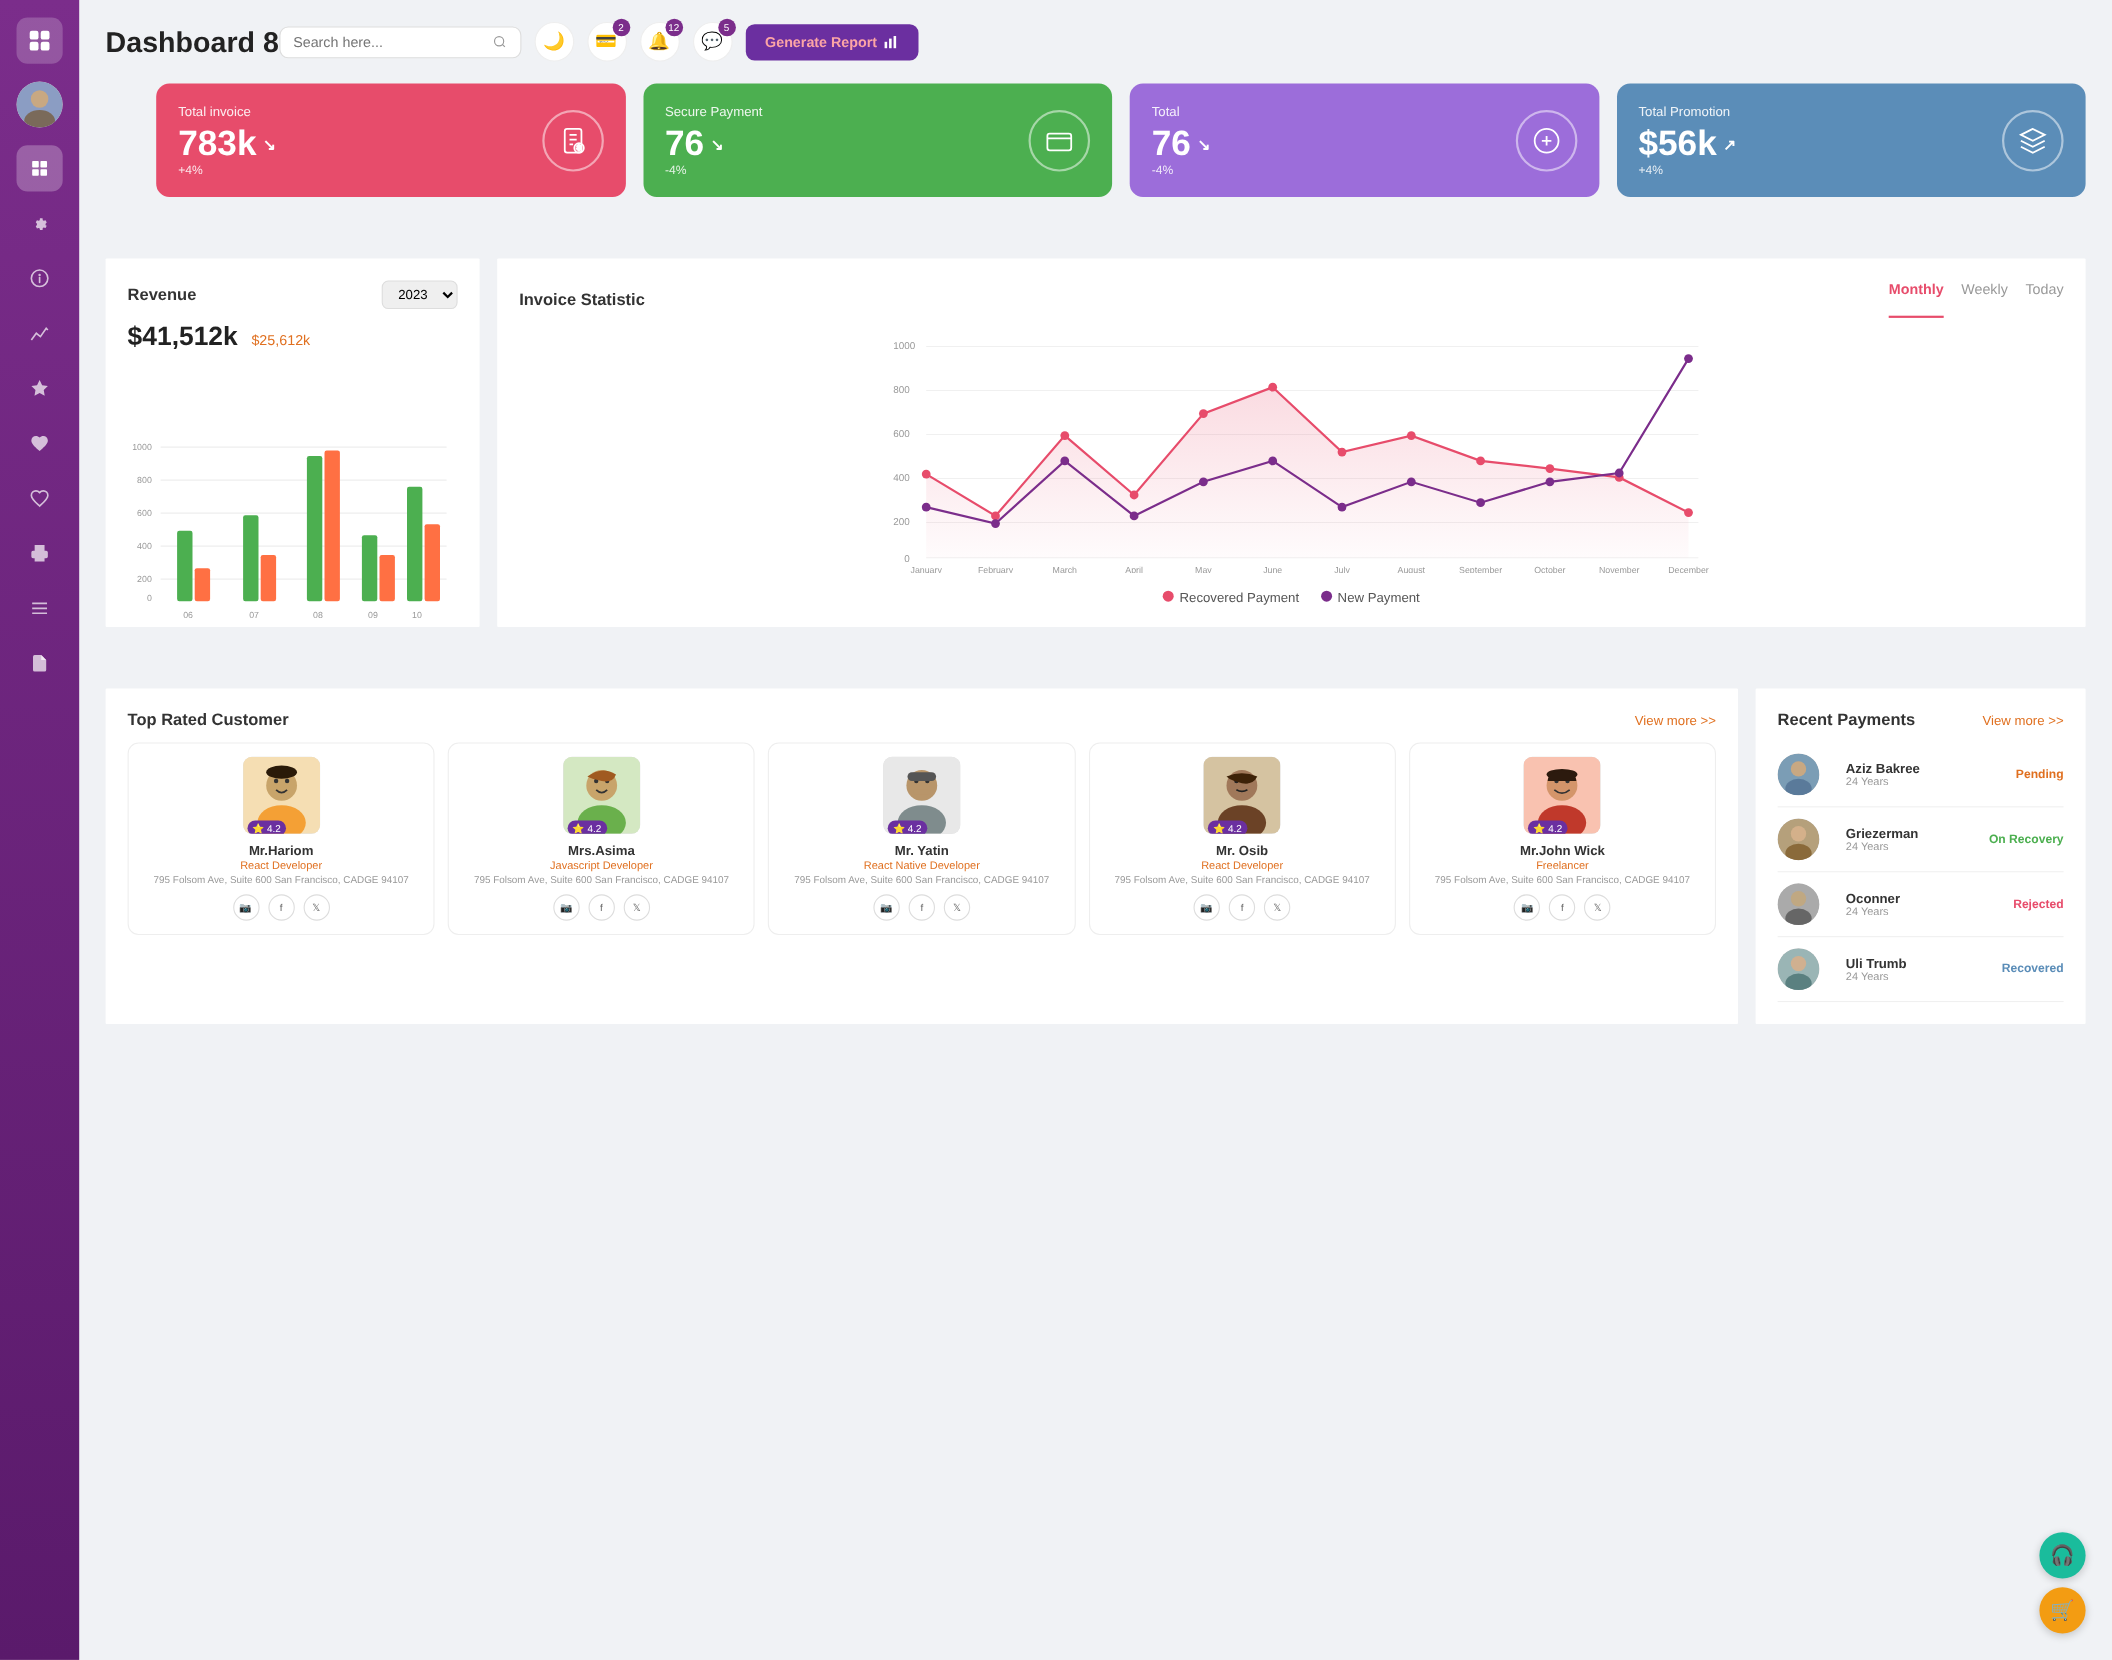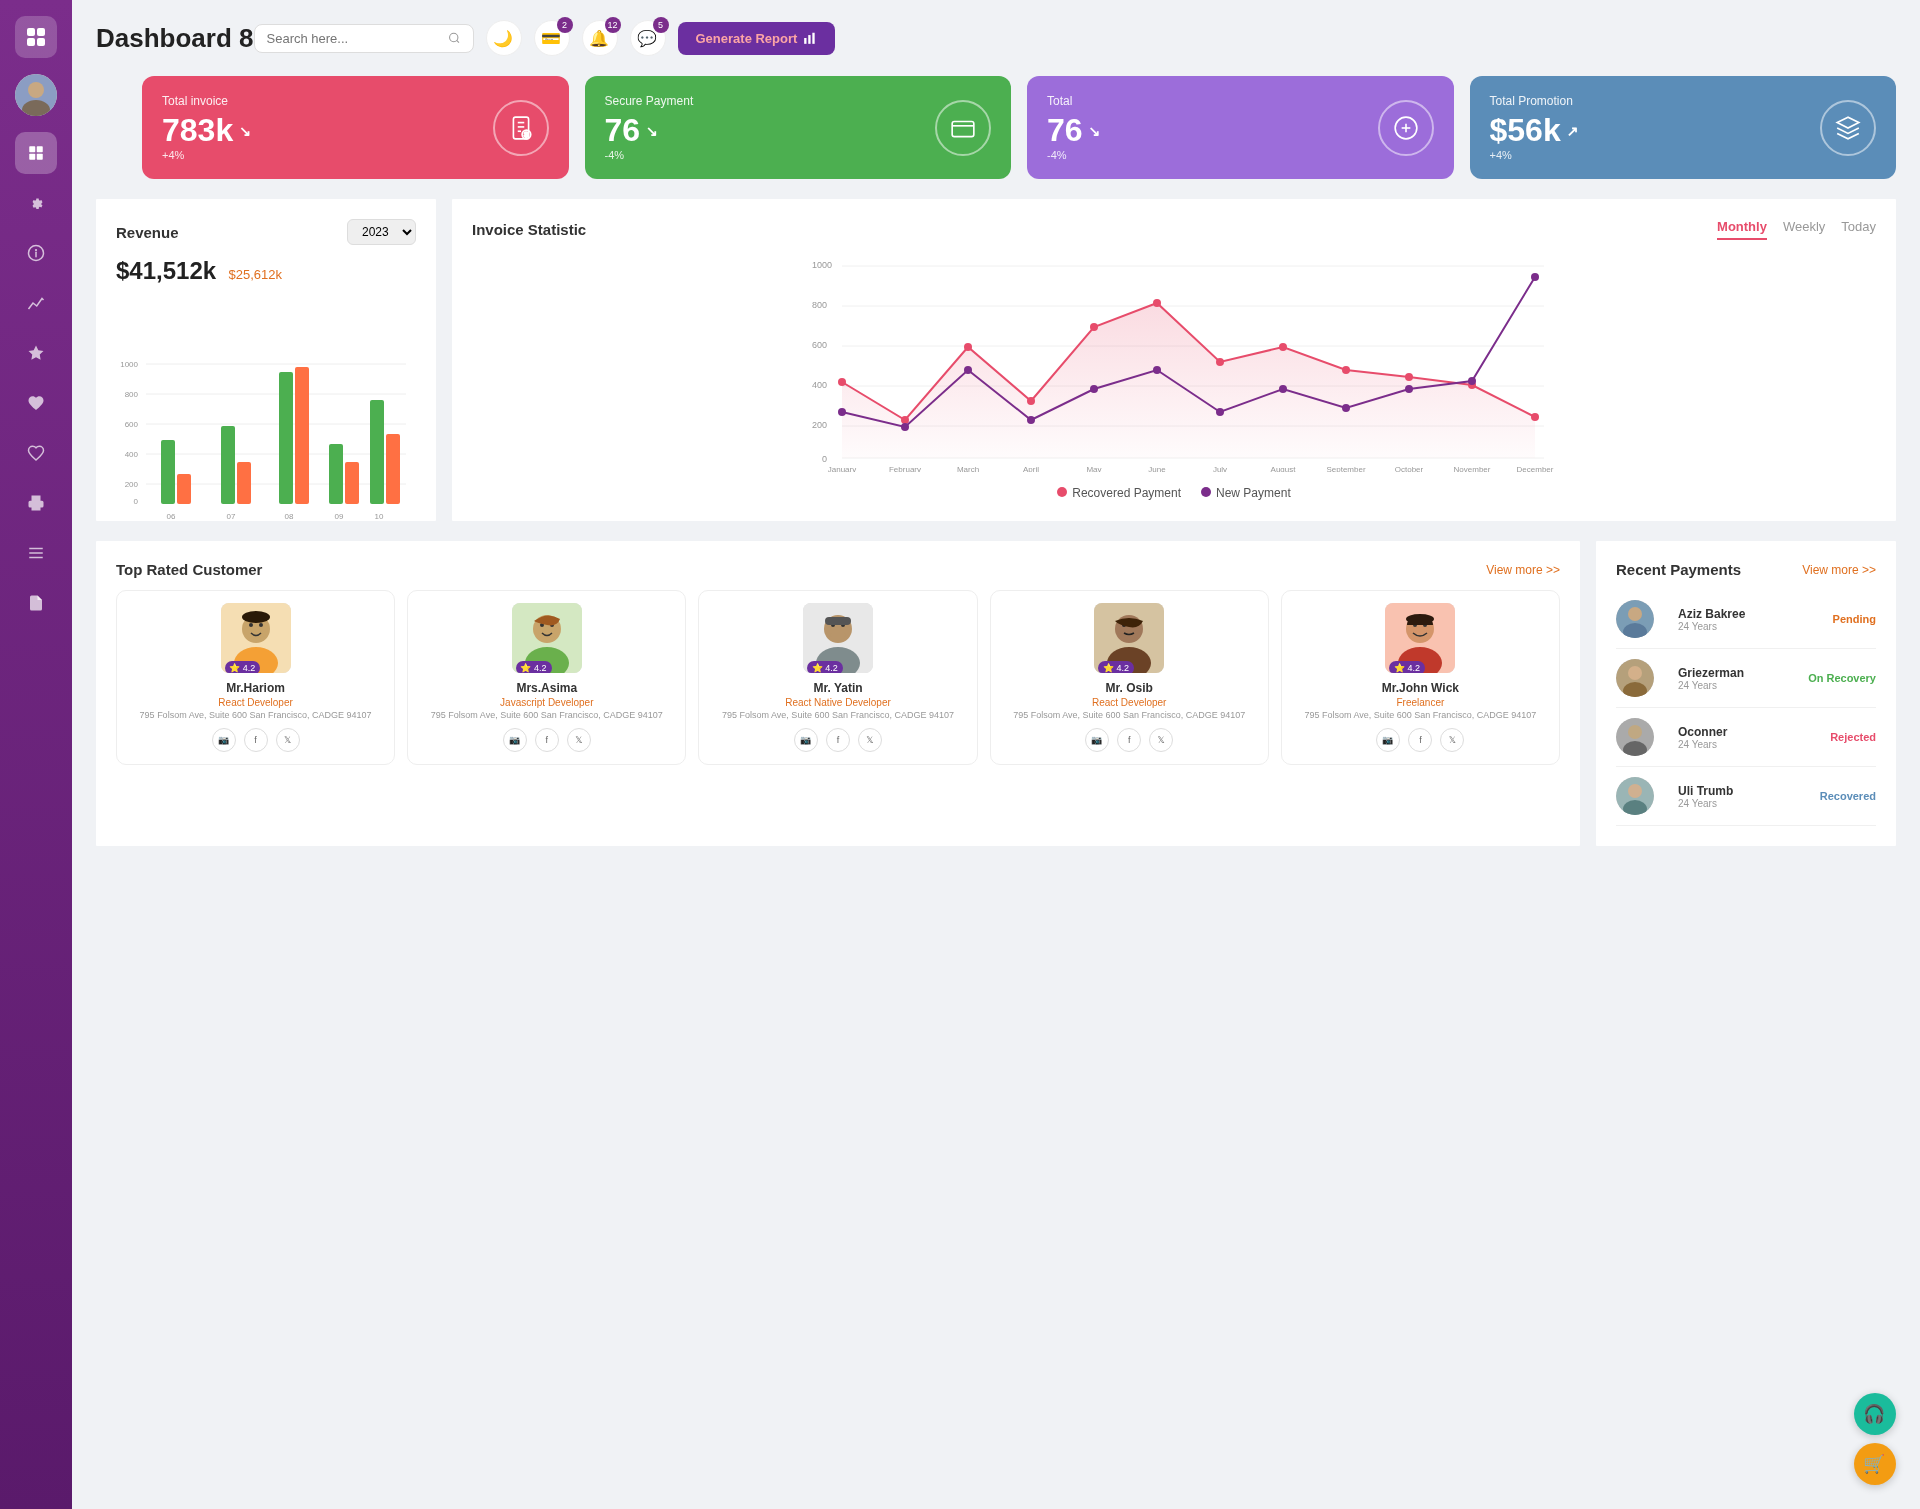--- a/index.html
+++ b/index.html
@@ -145,20 +145,21 @@
     .charts-row {
       display: grid;
       grid-template-columns: 340px 1fr;
       gap: 16px;
       margin-bottom: 20px;
     }
     .card {
       background: white;
       border-radius: 1px;
       padding: 20px;
+      margin-top: 36px;
     }
     .card-header {
       display: flex;
       align-items: center;
       justify-content: space-between;
       margin-bottom: 12px;
     }
     .card-title { font-size: 15px; font-weight: 600; color: #333; }
     .year-select {
       border: 1px solid #ddd;
@@ -166,21 +167,21 @@
       padding: 4px 10px;
       font-size: 12px;
       cursor: pointer;
     }
     .revenue-amount { font-size: 24px; font-weight: 700; color: #222; }
     .revenue-secondary { font-size: 13px; color: #e07020; margin-left: 8px; }
     .bar-chart-svg { width: 100%; height: 100%; }
 
     
     .line-chart-tabs { display: flex; gap: 16px; }
-    .tab-item { font-size: 13px; color: #999; cursor: pointer; padding-bottom: 4px; }
+    .tab-item { font-size: 13px; color: #999; cursor: pointer; padding-bottom: 17px; }
     .tab-item.active { color: #e74c6b; border-bottom: 2px solid #e74c6b; font-weight: 600; }
     .legend { display: flex; gap: 20px; justify-content: center; margin-top: 10px; font-size: 12px; color: #555; align-items: center; }
     .legend-dot { width: 10px; height: 10px; border-radius: 50%; display: inline-block; margin-right: 5px; }
 
     
     .bottom-row {
       display: grid;
       grid-template-columns: 1fr 300px;
       gap: 16px;
     }

